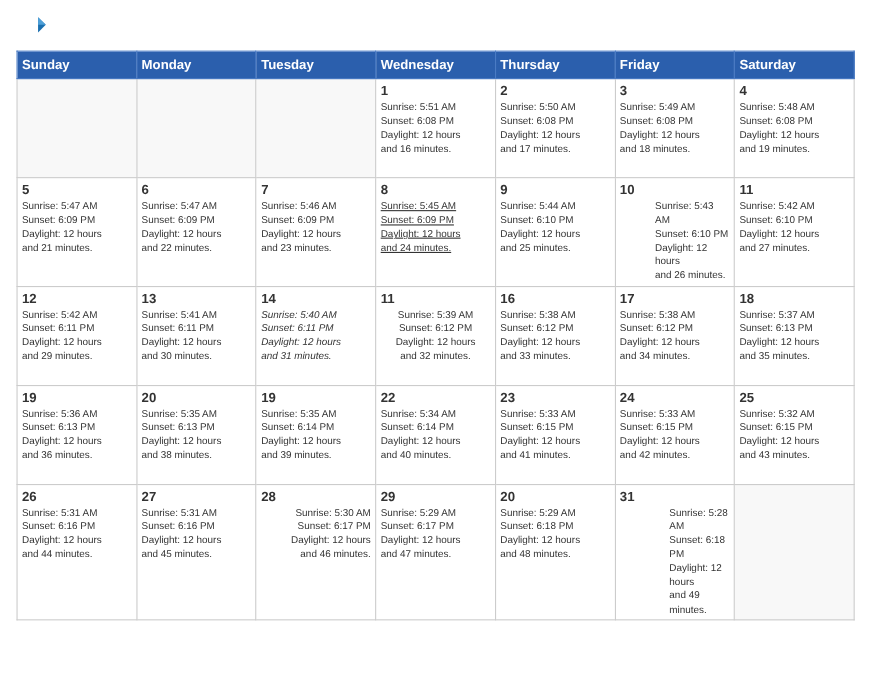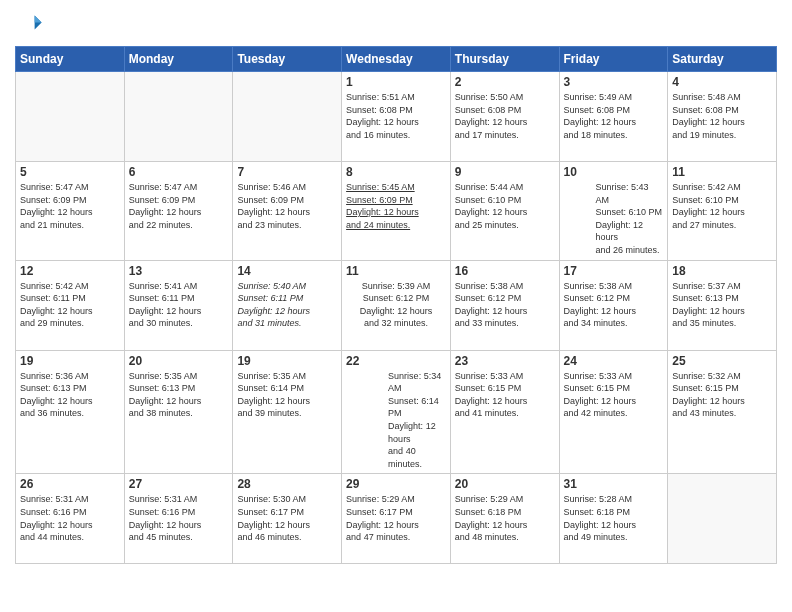--- a/index.html
+++ b/index.html
@@ -279,21 +279,21 @@
           </td>
           <td>
             <span class="day-num">19</span>
             <div class="day-info" style="white-space: pre-line;">Sunrise: 5:35 AM
 Sunset: 6:14 PM
 Daylight: 12 hours
 and 39 minutes.</div>
           </td>
           <td>
             <span class="day-num">22</span>
-            <div class="day-info" style="white-space: pre-line; margin-left: 42px;">Sunrise: 5:34 AM
+            <div class="day-info" style="white-space: pre-line;">Sunrise: 5:34 AM
 Sunset: 6:14 PM
 Daylight: 12 hours
 and 40 minutes.</div>
           </td>
           <td>
             <span class="day-num">23</span>
             <div class="day-info" style="white-space: pre-line;">Sunrise: 5:33 AM
 Sunset: 6:15 PM
 Daylight: 12 hours
 and 41 minutes.</div>
@@ -323,42 +323,42 @@
           </td>
           <td>
             <span class="day-num">27</span>
             <div class="day-info" style="white-space: pre-line;">Sunrise: 5:31 AM
 Sunset: 6:16 PM
 Daylight: 12 hours
 and 45 minutes.</div>
           </td>
           <td>
             <span class="day-num">28</span>
-            <div class="day-info" style="white-space: pre-line;">Sunrise: 5:30 AM
+            <div class="day-info" style="white-space: pre-line; text-align: right;">Sunrise: 5:30 AM
 Sunset: 6:17 PM
 Daylight: 12 hours
 and 46 minutes.</div>
           </td>
           <td>
             <span class="day-num">29</span>
             <div class="day-info" style="white-space: pre-line;">Sunrise: 5:29 AM
 Sunset: 6:17 PM
 Daylight: 12 hours
 and 47 minutes.</div>
           </td>
           <td>
             <span class="day-num">20</span>
             <div class="day-info" style="white-space: pre-line;">Sunrise: 5:29 AM
 Sunset: 6:18 PM
 Daylight: 12 hours
 and 48 minutes.</div>
           </td>
           <td>
             <span class="day-num">31</span>
-            <div class="day-info" style="white-space: pre-line;">Sunrise: 5:28 AM
+            <div class="day-info" style="white-space: pre-line; margin-left: 45px;">Sunrise: 5:28 AM
 Sunset: 6:18 PM
 Daylight: 12 hours
 and 49 minutes.</div>
           </td>
           <td class="empty"></td>
         </tr>
       </tbody>
   </table>
 </div>
 

